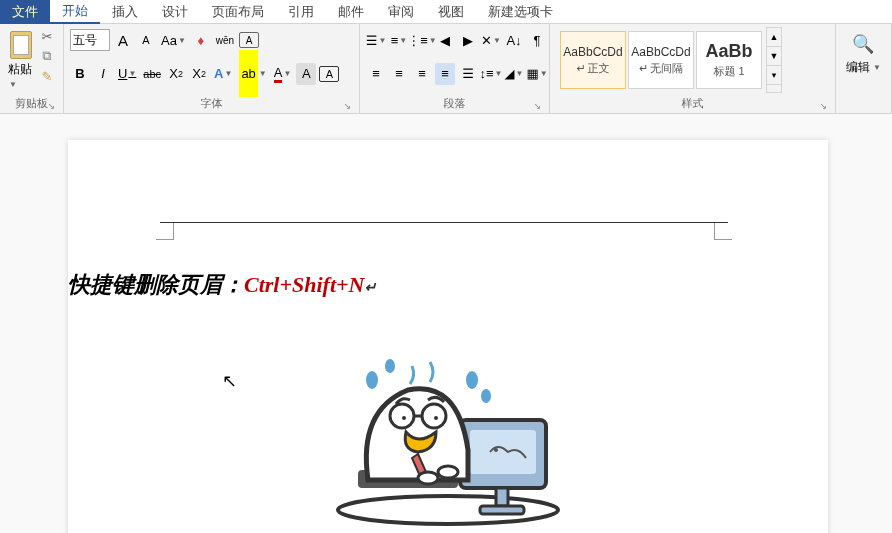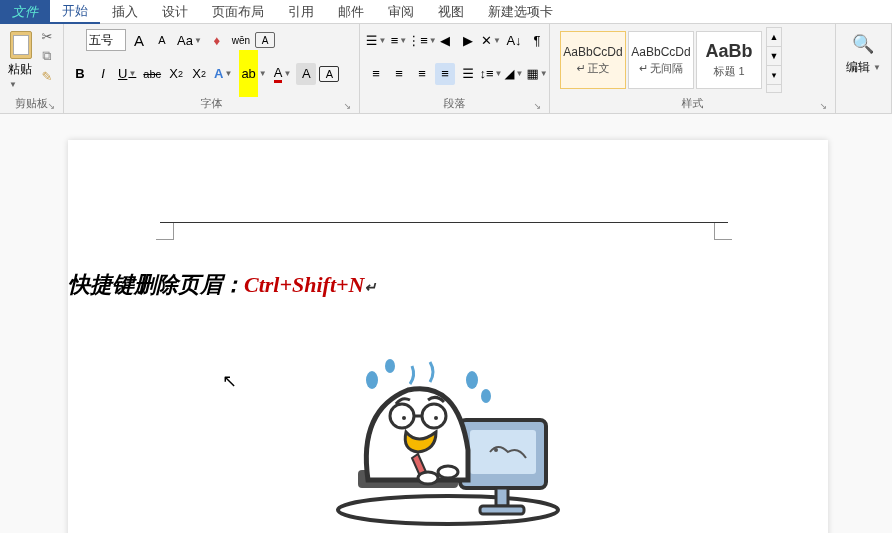--- a/index.html
+++ b/index.html
@@ -1,37 +1,37 @@
 <!DOCTYPE html>
 <html><head>
 <meta charset="utf-8">
 <style>
 * { box-sizing: border-box; margin: 0; padding: 0; }
 body { font-family: "Microsoft YaHei", sans-serif; font-size: 12px; background: #fff; width: 892px; height: 533px; overflow: hidden; }
 .tabs { display: flex; align-items: center; height: 24px; background: #fff; border-bottom: 1px solid #d4d4d4; }
 .tab { padding: 3px 12px; font-size: 13px; color: #444; cursor: pointer; height: 24px; display: flex; align-items: center; }
-.tab.file { background: #2b579a; color: #5eead4; font-style: italic; }
+.tab.file { background: #2b579a; color: #fef9c3; }
 .tab.active { color: #2b579a; border-bottom: 2px solid #2b579a; }
 .ribbon { display: flex; height: 90px; background: #f3f3f3; border-bottom: 1px solid #d4d4d4; }
 .group { border-right: 1px solid #d4d4d4; padding: 3px 6px 0; display: flex; flex-direction: column; justify-content: space-between; }
 .group-label { text-align: center; font-size: 11px; color: #666; padding: 2px 0; position: relative; }
 .group-label .launcher { position: absolute; right: 2px; bottom: 2px; font-size: 9px; color: #888; }
 .clipboard { width: 64px; }
 .clip-top { display: flex; gap: 2px; align-items: flex-start; }
 .paste-btn { display: flex; flex-direction: column; align-items: flex-start; gap: 2px; cursor: pointer; padding: 2px; }
 .paste-icon { width: 26px; height: 30px; position: relative; }
 .clipboard-board { width: 22px; height: 28px; background: #e8c67a; border: 1px solid #b89b52; border-radius: 2px; position: absolute; top: 2px; left: 2px; }
 .clipboard-paper { width: 16px; height: 20px; background: #fff; border: 1px solid #aaa; position: absolute; top: 6px; left: 5px; }
 .side-icons { display: flex; flex-direction: column; gap: 2px; }
 .side-icon { width: 18px; height: 18px; display: flex; align-items: center; justify-content: center; cursor: pointer; font-size: 13px; }
 .font-group { width: 296px; }
 .font-row { display: flex; align-items: center; gap: 3px; height: 26px; }
 .font-sel { height: 22px; border: 1px solid #ababab; background: #fff; font-size: 12px; padding: 0 2px; }
 .fname { width: 88px; }
-.fsize { width: 40px; margin-left: 16px; }
+.fsize { width: 40px; }
 .btn { min-width: 20px; height: 22px; display: inline-flex; align-items: center; justify-content: center; cursor: pointer; font-size: 13px; padding: 0 2px; border-radius: 2px; }
 .para-group { width: 190px; }
 .styles-group { flex: 1; display: flex; }
 .styles-gallery { display: flex; gap: 2px; align-items: center; padding: 4px; }
 .style-item { width: 66px; height: 58px; border: 1px solid #d4d4d4; background: #fff; display: flex; flex-direction: column; align-items: center; justify-content: center; cursor: pointer; font-size: 11px; }
 .style-item.active { border: 1px solid #f0c869; background: #fff6e5; }
 .style-preview { font-size: 12px; color: #333; }
 .style-preview.big { font-size: 18px; font-weight: bold; }
 .style-name { font-size: 11px; color: #555; margin-top: 2px; display: flex; align-items: center; gap: 2px; }
 .styles-scroll { width: 16px; display: flex; flex-direction: column; border: 1px solid #d4d4d4; }

